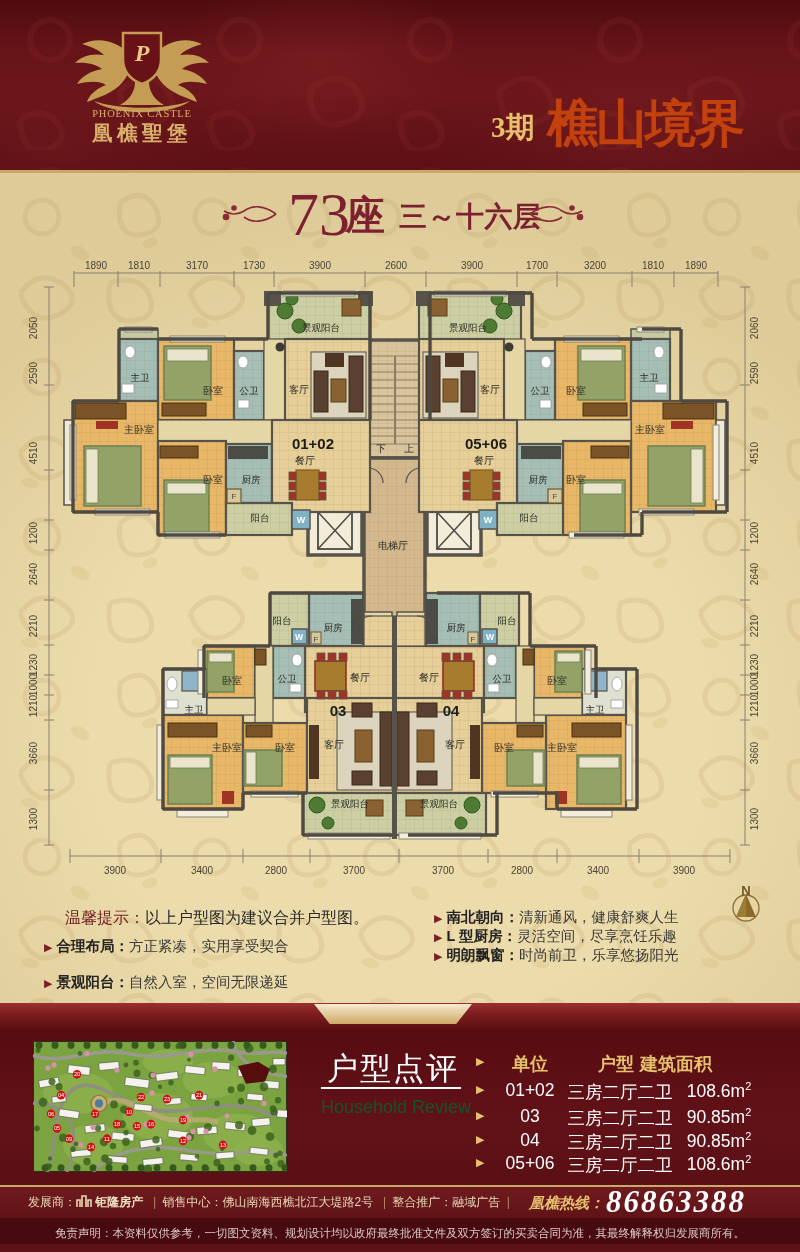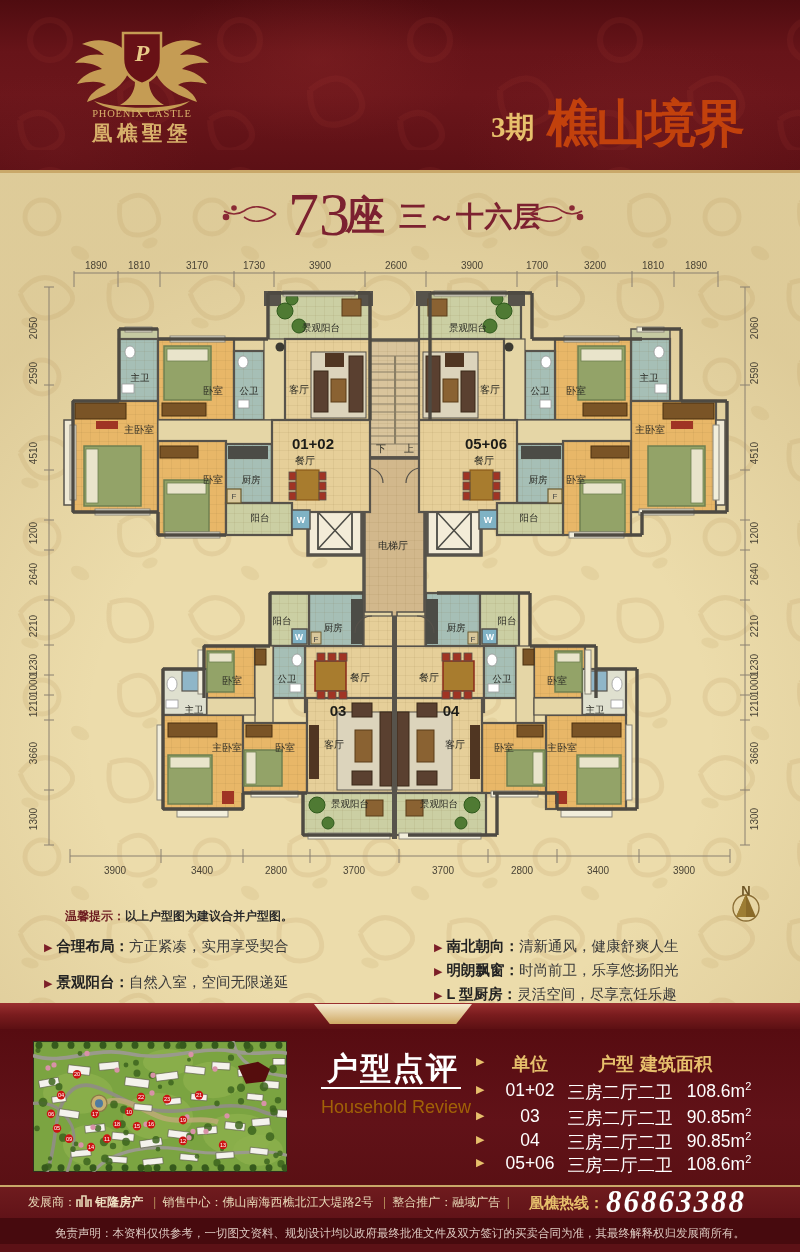--- a/index.html
+++ b/index.html
@@ -965,32 +965,32 @@
 <rect x="392" y="616" width="5" height="177" fill="#57534b"></rect>
 
 <path d="M372 616 a17 17 0 0 0 -17 17" fill="none" stroke="#55514a" stroke-width="1.2"></path>
 
 <path d="M417 616 a17 17 0 0 1 17 17" fill="none" stroke="#55514a" stroke-width="1.2"></path>
 
 <rect x="392" y="793" width="5" height="46" fill="#57534b"></rect>
 </g>
 </svg>
 
-<div class="abs" style="left:65px;top:908px;font-size:12px;font-weight:bold;color:#6d1b20;">温馨提示：<span style="color:#2a2a2a">以上户型图为建议合并户型图。</span></div>
+<div class="abs" style="left:65px;top:908px;font-size:16px;font-weight:normal;color:#6d1b20;">温馨提示：<span style="color:#2a2a2a">以上户型图为建议合并户型图。</span></div>
 
 <div class="abs" style="left:44px;top:935px;font-size:14.5px;color:#3a3a3a;line-height:23px;">
       <div style="margin-bottom:12px;white-space:nowrap;"><span style="color:#7c1f28;font-size:11px;">▶</span> <b style="color:#222;">合理布局：</b><span>方正紧凑，实用享受契合</span></div>
       <div style="margin-bottom:10px;white-space:nowrap;"><span style="color:#7c1f28;font-size:11px;">▶</span> <b style="color:#222;">景观阳台：</b><span>自然入室，空间无限递延</span></div>
       <div style="margin-bottom:0;white-space:nowrap;text-align:right;"><span style="color:#7c1f28;font-size:11px;">▶</span> <b style="color:#222;">主卧明卫：</b><span>南向套房，尊雅舒适生活</span></div>
     </div>
 
-<div class="abs" style="left:434px;top:935px;font-size:14.5px;color:#3a3a3a;line-height:23px;">
+<div class="abs" style="left:434px;top:908px;font-size:14.5px;color:#3a3a3a;line-height:18px;">
       <div style="margin-bottom:0;white-space:nowrap;"><span style="color:#7c1f28;font-size:11px;">▶</span> <b style="color:#222;">南北朝向：</b><span>清新通风，健康舒爽人生</span></div>
+      <div style="margin-bottom:0;white-space:nowrap;"><span style="color:#7c1f28;font-size:11px;">▶</span> <b style="color:#222;">L 型厨房：</b><span>灵活空间，尽享烹饪乐趣</span></div>
       <div style="margin-bottom:0;white-space:nowrap;"><span style="color:#7c1f28;font-size:11px;">▶</span> <b style="color:#222;">明朗飘窗：</b><span>时尚前卫，乐享悠扬阳光</span></div>
-      <div style="margin-bottom:0;white-space:nowrap;"><span style="color:#7c1f28;font-size:11px;">▶</span> <b style="color:#222;">L 型厨房：</b><span>灵活空间，尽享烹饪乐趣</span></div>
     </div>
 
 <svg class="abs" style="left:730px;top:880px" width="36" height="46" viewBox="0 0 36 46">
   <circle cx="16" cy="28" r="13" fill="none" stroke="#8a6d35" stroke-width="1.3"></circle>
   <text x="16" y="15" text-anchor="middle" font-size="13" fill="#6d5526" font-weight="bold" font-family="Liberation Sans,sans-serif">N</text>
   <path d="M16 14 L26 37 L6 37 Z" fill="#8a6a28"></path>
   <path d="M16 14 L16 37 L6 37 Z" fill="#9d7d33"></path>
 </svg>
 
 <div class="abs" style="left:0;top:1003px;width:800px;height:26px;
@@ -1263,25 +1263,25 @@
 <circle cx="36" cy="94" r="4.2" fill="#cc1414"></circle>
       <text x="36" y="96" font-size="5.6" fill="#fff" text-anchor="middle" font-family="Liberation Sans,sans-serif">09</text>
 <circle cx="74" cy="94" r="4.2" fill="#cc1414"></circle>
       <text x="74" y="96" font-size="5.6" fill="#fff" text-anchor="middle" font-family="Liberation Sans,sans-serif">11</text>
 <circle cx="96" cy="68" r="4.2" fill="#cc1414"></circle>
       <text x="96" y="70" font-size="5.6" fill="#fff" text-anchor="middle" font-family="Liberation Sans,sans-serif">10</text>
 <circle cx="150" cy="96" r="4.2" fill="#cc1414"></circle>
       <text x="150" y="98" font-size="5.6" fill="#fff" text-anchor="middle" font-family="Liberation Sans,sans-serif">12</text>
 </svg>
 
-<div class="abs" style="left:327px;top:1048px;color:#fff;font-size:31px;font-weight:bold;letter-spacing:2px;white-space:nowrap;">户型点评</div>
+<div class="abs" style="left:327px;top:1048px;color:#fff;font-size:31px;font-weight:normal;letter-spacing:2px;white-space:nowrap;">户型点评</div>
 
 <div class="abs" style="left:321px;top:1087px;width:140px;height:2px;background:#fff;"></div>
 
-<div class="abs" style="left:321px;top:1097px;color:#a16207;font-size:18px;white-space:nowrap;">Household Review</div>
+<div class="abs" style="left:321px;top:1097px;color:#14532d;font-size:18px;white-space:nowrap;">Household Review</div>
 
 <div class="abs" style="left:476px;top:1055px;color:#e7c06c;font-size:11px;">▶</div>
 
 <div class="abs" style="left:530px;top:1052px;transform:translateX(-50%);color:#e7c06c;font-size:18px;font-weight:bold;white-space:nowrap;">单位</div>
 
 <div class="abs" style="left:616px;top:1052px;transform:translateX(-50%);color:#e7c06c;font-size:18px;font-weight:bold;white-space:nowrap;">户型</div>
 
 <div class="abs" style="left:676px;top:1052px;transform:translateX(-50%);color:#e7c06c;font-size:18px;font-weight:bold;white-space:nowrap;">建筑面积</div>
 
 <div class="abs" style="left:476px;top:1083px;color:#e7c06c;font-size:11px;">▶</div>
@@ -1319,21 +1319,21 @@
 <div class="abs" style="left:0;top:1185px;width:800px;height:2px;background:#c9a869;"></div>
 
 <div class="abs" style="left:0;top:1187px;width:800px;height:31px;background:linear-gradient(180deg,#6f1b1e,#611318);"></div>
 
 <div class="abs" style="left:28px;top:1194px;font-size:12px;color:#e8d9b8;white-space:nowrap;text-align:center;">发展商：<svg width="16" height="13" viewBox="0 0 16 13" style="vertical-align:-2px;">
         <path d="M1 12 V5 h3 v7 M6 12 V1 h4 v11 M12 12 V5 h3 v7" fill="none" stroke="#e8d9b8" stroke-width="1.6"></path>
       </svg> <b style="color:#f0e2c4;">钜隆房产</b>
 <span style="color:#c9a869;margin:0 2px;">｜</span>销售中心：佛山南海西樵北江大堤路2号
 <span style="color:#c9a869;margin:0 2px;">｜</span>整合推广：融域广告<span style="color:#c9a869;margin:0 2px;">｜</span></div>
 
-<div class="abs" style="left:529px;top:1194px;color:#e7c06c;font-size:15px;font-weight:bold;white-space:nowrap;">凰樵热线：</div>
+<div class="abs" style="left:529px;top:1194px;color:#e7c06c;font-size:15px;font-weight:bold;white-space:nowrap;font-style:italic;">凰樵热线：</div>
 
 <div class="abs" style="left:606px;top:1184px;color:#fff;font-size:31px;font-weight:bold;font-style:italic;font-family:'Liberation Serif',serif;letter-spacing:2px;white-space:nowrap;">86863388</div>
 
 <div class="abs" style="left:0;top:1218px;width:800px;height:26px;background:#470a0e;"></div>
 <div class="abs" style="left:0;top:1226px;width:800px;text-align:center;font-size:11.5px;color:#ddc9c0;">免责声明：本资料仅供参考，一切图文资料、规划设计均以政府最终批准文件及双方签订的买卖合同为准，其最终解释权归发展商所有。</div>
 
 <div class="abs" style="left:0;top:1244px;width:800px;height:8px;background:#5c1116;"></div>
 
 </div>
 

